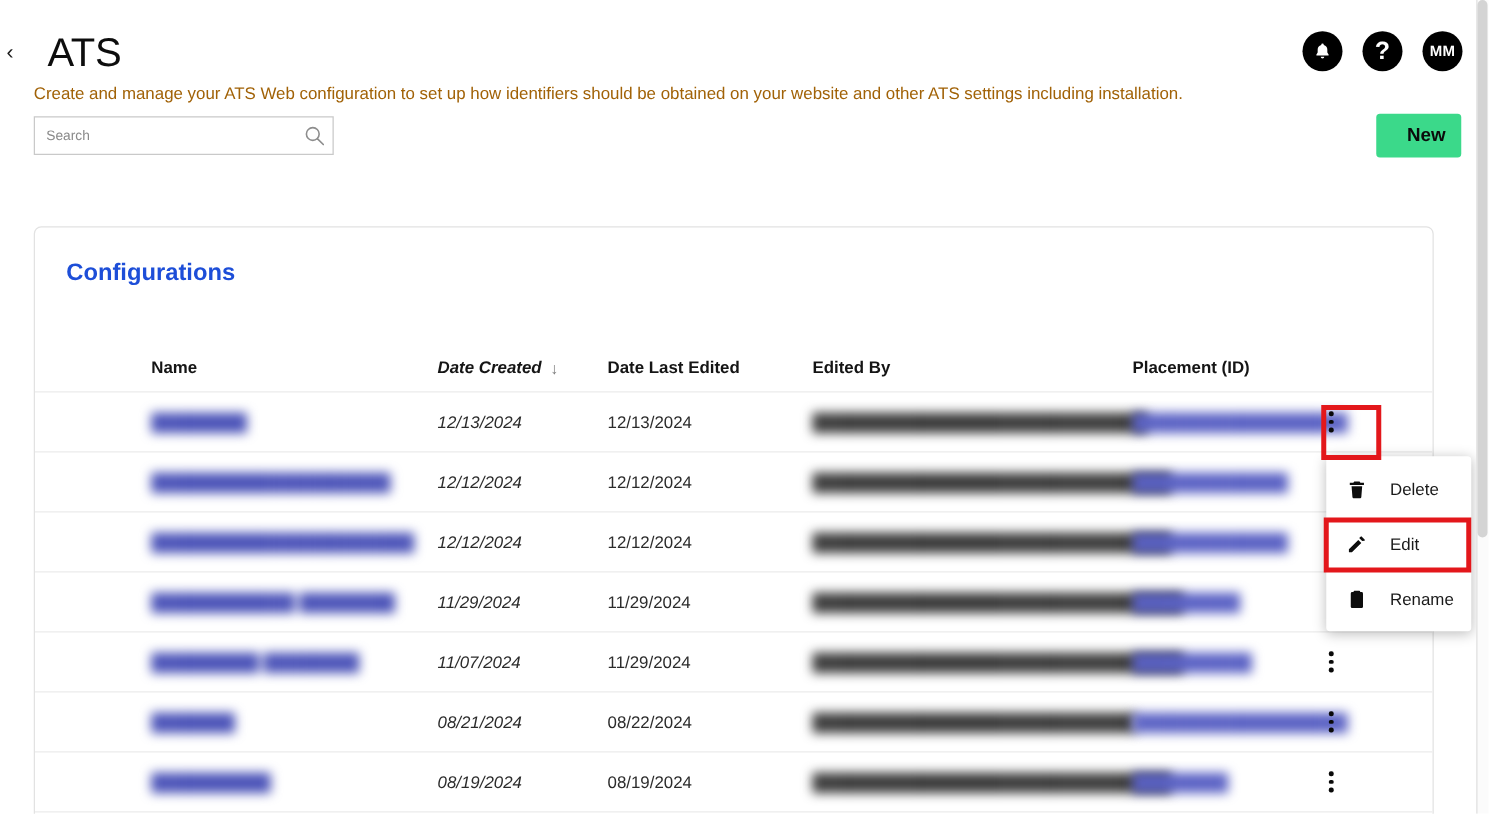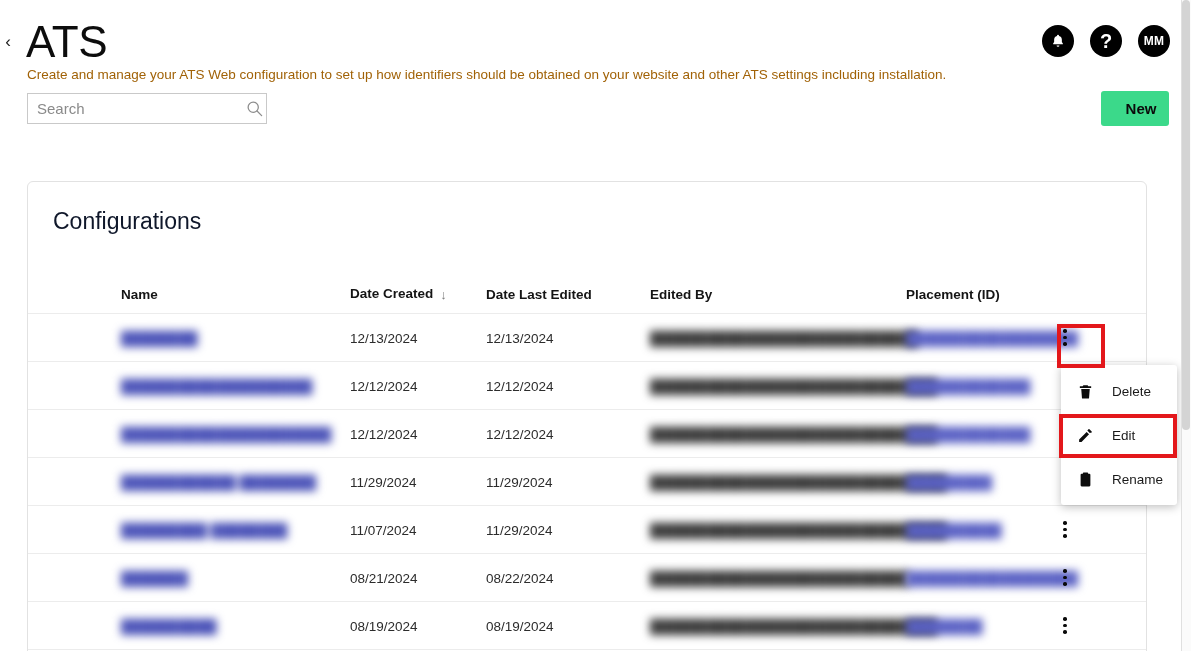--- a/index.html
+++ b/index.html
@@ -27,22 +27,22 @@
     width: 14px; height: 20px;
     font-size: 17px;
     line-height: 20px;
     color: #1a1a1a;
     text-align: center;
     cursor: pointer;
   }
 
   .page-title {
     position: absolute;
-    left: 26px; top: 20px;
-    font-size: 44px;
+    left: 38px; top: 20px;
+    font-size: 32px;
     font-weight: 400;
     letter-spacing: -0.3px;
     color: #0d0d0d;
     line-height: 44px;
   }
 
   .page-subtitle {
     position: absolute;
     left: 27px; top: 66px;
     font-size: 13.5px;
@@ -61,21 +61,21 @@
     background: #ffffff;
     display: flex;
     align-items: center;
   }
   .search-input {
     flex: 1;
     border: none;
     outline: none;
     background: transparent;
     font-family: "Liberation Sans", sans-serif;
-    font-size: 15px;
+    font-size: 11px;
     color: #2b2b2b;
     padding: 0 6px 0 9px;
     height: 100%;
   }
   .search-input::placeholder { color: #8a8a8a; }
   .search-icon {
     width: 30px; height: 100%;
     display: flex; align-items: center; justify-content: center;
     cursor: pointer;
   }
@@ -131,23 +131,23 @@
     width: 1120px;
     height: 500px;
     background: #ffffff;
     border: 1px solid #e2e2e2;
     border-radius: 6px;
     overflow: hidden;
   }
   .card-title {
     position: absolute;
     left: 25px; top: 26px;
-    font-size: 23px;
-    font-weight: 400;
-    color: #0f172a;
+    font-size: 19px;
+    font-weight: 700;
+    color: #1d4ed8;
   }
 
   
   .table {
     position: absolute;
     left: 0; top: 92px;
     width: 100%;
   }
   .trow {
     position: relative;
@@ -166,21 +166,21 @@
     color: #2c2c2c;
     white-space: nowrap;
     padding-left: 44px;
   }
   .thead .cell {
     font-weight: 700;
     font-size: 13.5px;
     color: #151515;
   }
   .c-name      { left: 49px; }
-  .c-created   { left: 278px; }
+  .c-created   { left: 278px; font-style: italic; }
   .c-edited    { left: 414px; }
   .c-editedby  { left: 578px; }
   .c-placement { left: 834px; text-align: center; }
 
   .sort-arrow {
     display: inline-block;
     margin-left: 7px;
     color: #7b7b7b;
     font-size: 13px;
     vertical-align: -1px;

